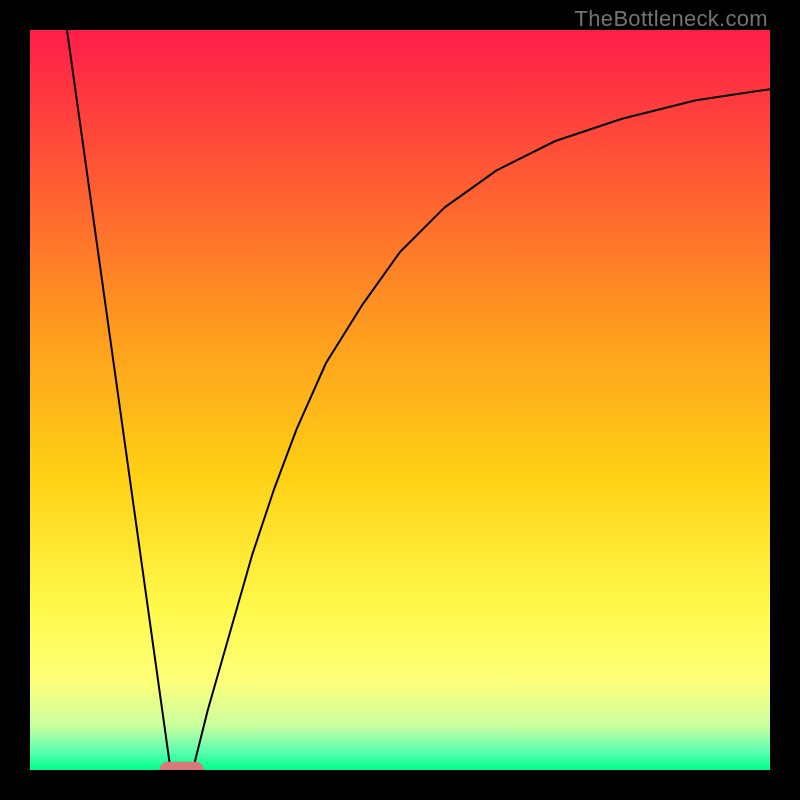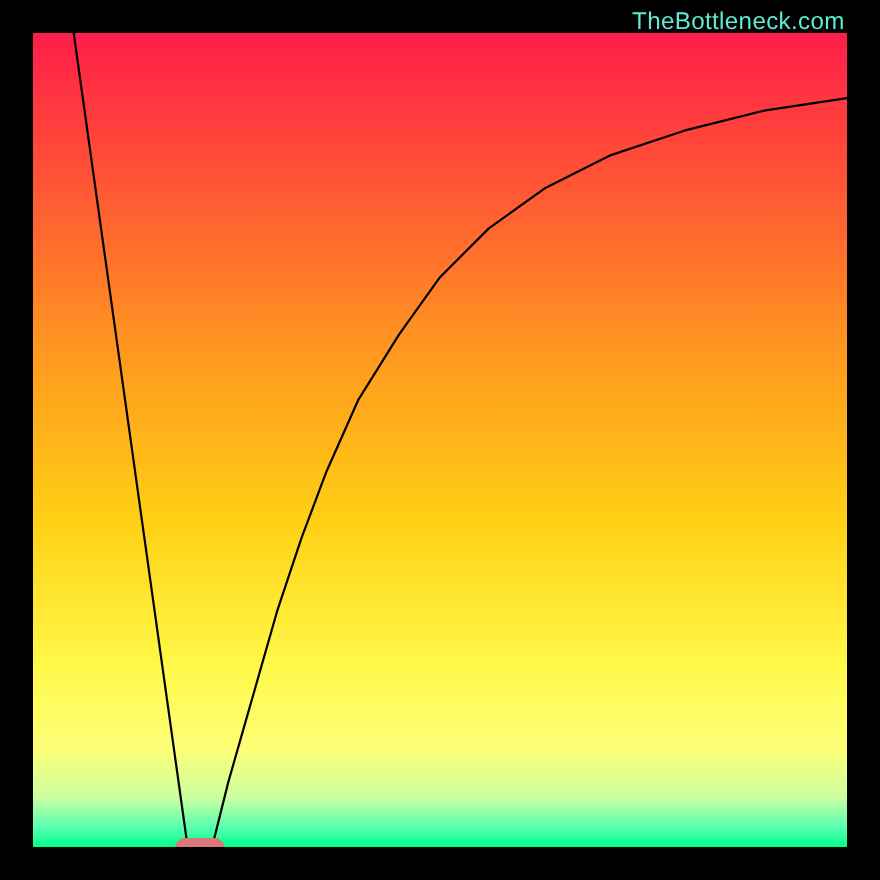--- a/index.html
+++ b/index.html
@@ -21,21 +21,21 @@
     position: absolute;
     left: 30px;
     top: 30px;
     width: 740px;
     height: 740px;
   }
   .watermark {
     position: absolute;
     top: 6px;
     right: 32px;
-    color: #5eead4;
+    color: #737373;
     font-size: 22px;
     font-weight: 500;
     letter-spacing: 0.3px;
     user-select: none;
   }
   svg {
     display: block;
   }
 </style>
 </head>

